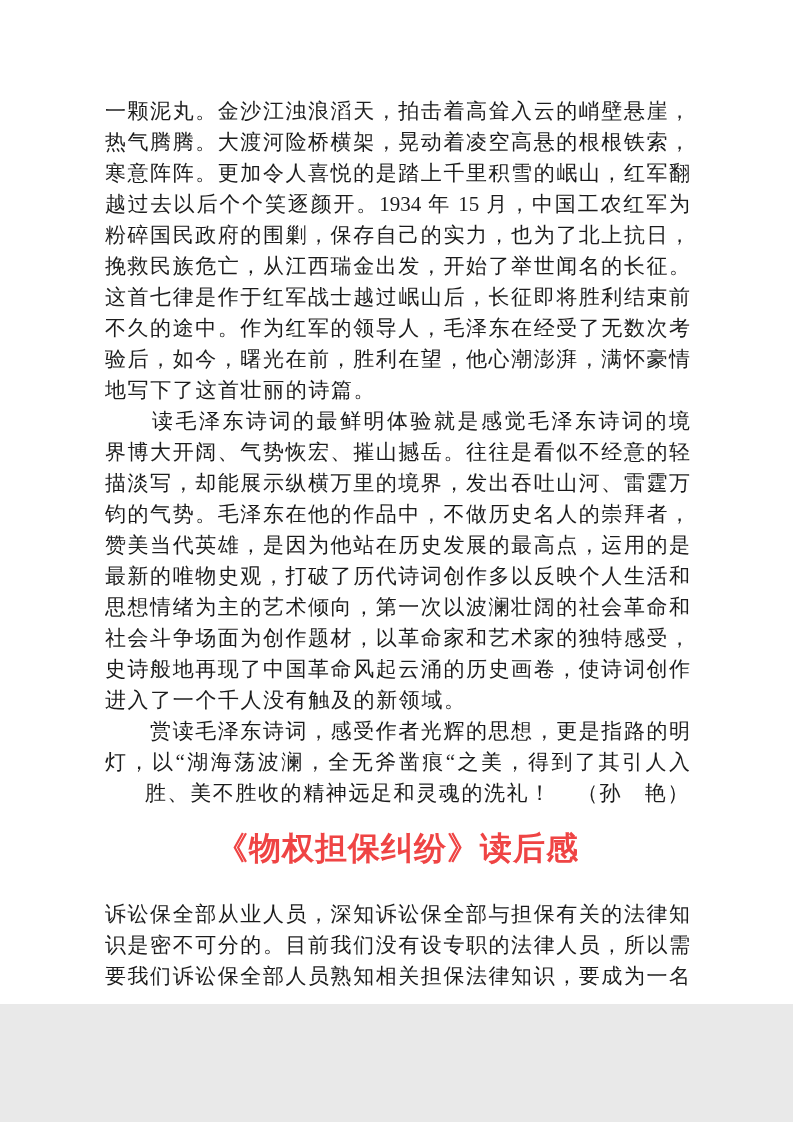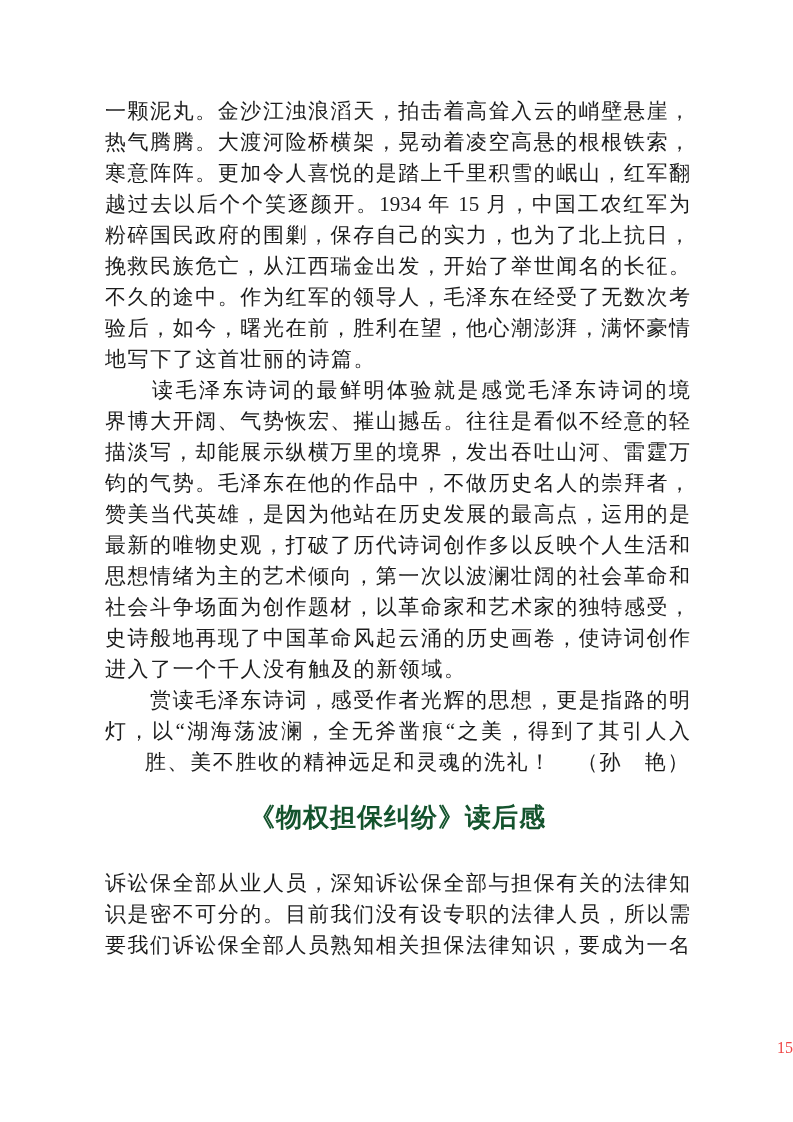--- a/index.html
+++ b/index.html
@@ -3,21 +3,21 @@
 <meta charset="utf-8">
 <style>
   * { margin: 0; padding: 0; box-sizing: border-box; }
   html, body { background: #e9e9e9; }
   body {
     width: 793px; height: 1122px;
     font-family: "Liberation Serif", serif;
   }
   .page {
     position: relative;
-    width: 793px; height: 1122px;
+    width: 793px; height: 1004px;
     background: #ffffff;
     overflow: hidden;
     padding-left: 43px;
   }
   .content {
     position: absolute;
     left: 105px; top: 96px;
     width: 585px;
     color: #1c1c1c;
   }
@@ -39,27 +39,27 @@
     display: flex;
     justify-content: space-between;
     text-align: left;
     text-align-last: auto;
     letter-spacing: 1.6px;
     margin-left: 40px;
   }
   .heading {
     font-family: "Liberation Sans", sans-serif;
     font-weight: bold;
-    font-size: 26px;
+    font-size: 32px;
     line-height: 36px;
     text-align: center;
     letter-spacing: 1px;
     margin-top: 21px;
     margin-bottom: 33px;
-    color: #14532d;
+    color: #ef4444;
   }
   .page-number {
     position: absolute;
     top: 1038px; left: 0;
     width: 100%;
     text-align: right;
     font-size: 16px;
     line-height: 20px;
     color: #ef4444;
   }
@@ -69,20 +69,21 @@
 
 <div class="page">
   <div class="content">
       <div class="paragraph">
         <div class="line">一颗泥丸。金沙江浊浪滔天，拍击着高耸入云的峭壁悬崖，</div>
         <div class="line">热气腾腾。大渡河险桥横架，晃动着凌空高悬的根根铁索，</div>
         <div class="line">寒意阵阵。更加令人喜悦的是踏上千里积雪的岷山，红军翻</div>
         <div class="line">越过去以后个个笑逐颜开。1934 年 15 月，中国工农红军为</div>
         <div class="line">粉碎国民政府的围剿，保存自己的实力，也为了北上抗日，</div>
         <div class="line">挽救民族危亡，从江西瑞金出发，开始了举世闻名的长征。</div>
+        <div class="line">这首七律是作于红军战士越过岷山后，长征即将胜利结束前</div>
         <div class="line">不久的途中。作为红军的领导人，毛泽东在经受了无数次考</div>
         <div class="line">验后，如今，曙光在前，胜利在望，他心潮澎湃，满怀豪情</div>
         <div class="line partial">地写下了这首壮丽的诗篇。</div>
       </div>
       <div class="paragraph">
         <div class="line">　　读毛泽东诗词的最鲜明体验就是感觉毛泽东诗词的境</div>
         <div class="line">界博大开阔、气势恢宏、摧山撼岳。往往是看似不经意的轻</div>
         <div class="line">描淡写，却能展示纵横万里的境界，发出吞吐山河、雷霆万</div>
         <div class="line">钧的气势。毛泽东在他的作品中，不做历史名人的崇拜者，</div>
         <div class="line">赞美当代英雄，是因为他站在历史发展的最高点，运用的是</div>

